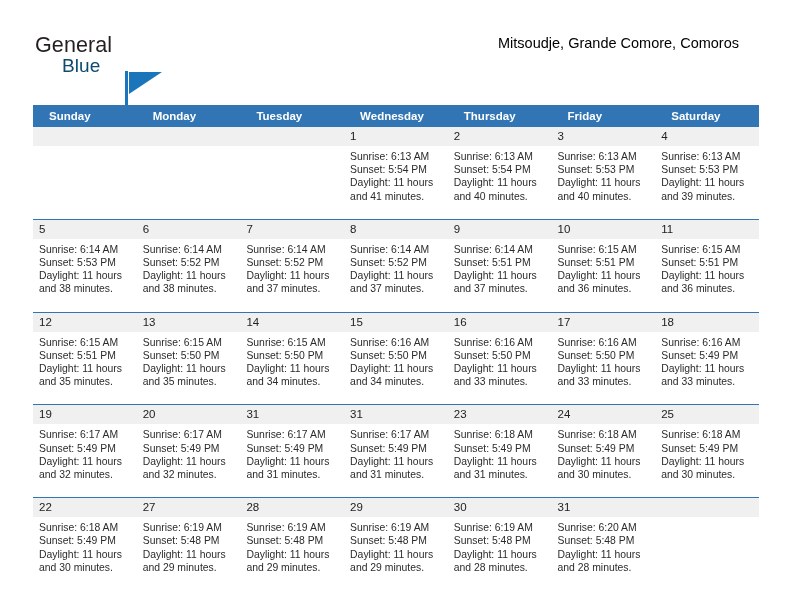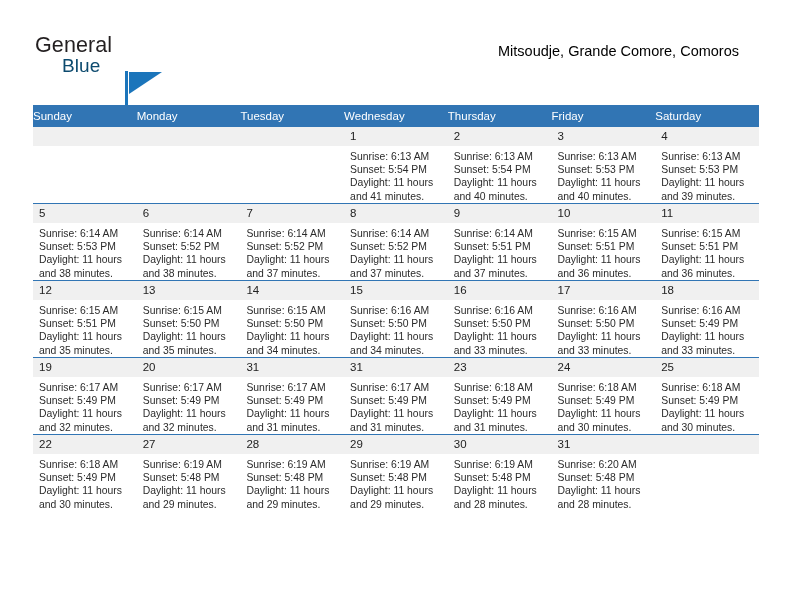--- a/index.html
+++ b/index.html
@@ -81,40 +81,40 @@
   .cal-title {
     font-size: 29px;
     color: #000000;
     line-height: 36px;
     white-space: nowrap;
   }
   .cal-subtitle {
     font-size: 14.5px;
     color: #000000;
     line-height: 22px;
-    margin-top: 12px;
+    margin-top: 4px;
     white-space: nowrap;
   }
 
   
   .calendar {
     position: absolute;
     left: 33px;
     top: 105px;
     width: 726px;
     border-collapse: collapse;
     table-layout: fixed;
   }
   .calendar th {
     background: #3175b4;
     color: #ffffff;
     font-size: 11.5px;
-    font-weight: normal;
+    font-weight: bold;
     text-align: left;
-    padding: 5px 0 5px 0;
+    padding: 5px 0 5px 16px;
     height: 10px;
     border: none;
   }
   .calendar td {
     vertical-align: top;
     padding: 0;
     border: none;
     border-top: 1.3px solid #3175b4;
     height: 76px;
   }
@@ -126,21 +126,21 @@
     font-size: 11.5px;
     color: #222222;
     padding: 3px 0 3px 6px;
     line-height: 13px;
     height: 13px;
   }
   .daynum.empty {
     color: transparent;
   }
   .details {
-    padding: 4px 6px 0 6px;
+    padding: 4px 6px 16px 6px;
     font-size: 10.4px;
     line-height: 13.2px;
     color: #2b2b2b;
   }
   .details div {
     white-space: nowrap;
   }
   .cell-empty .details {
     visibility: hidden;
   }

